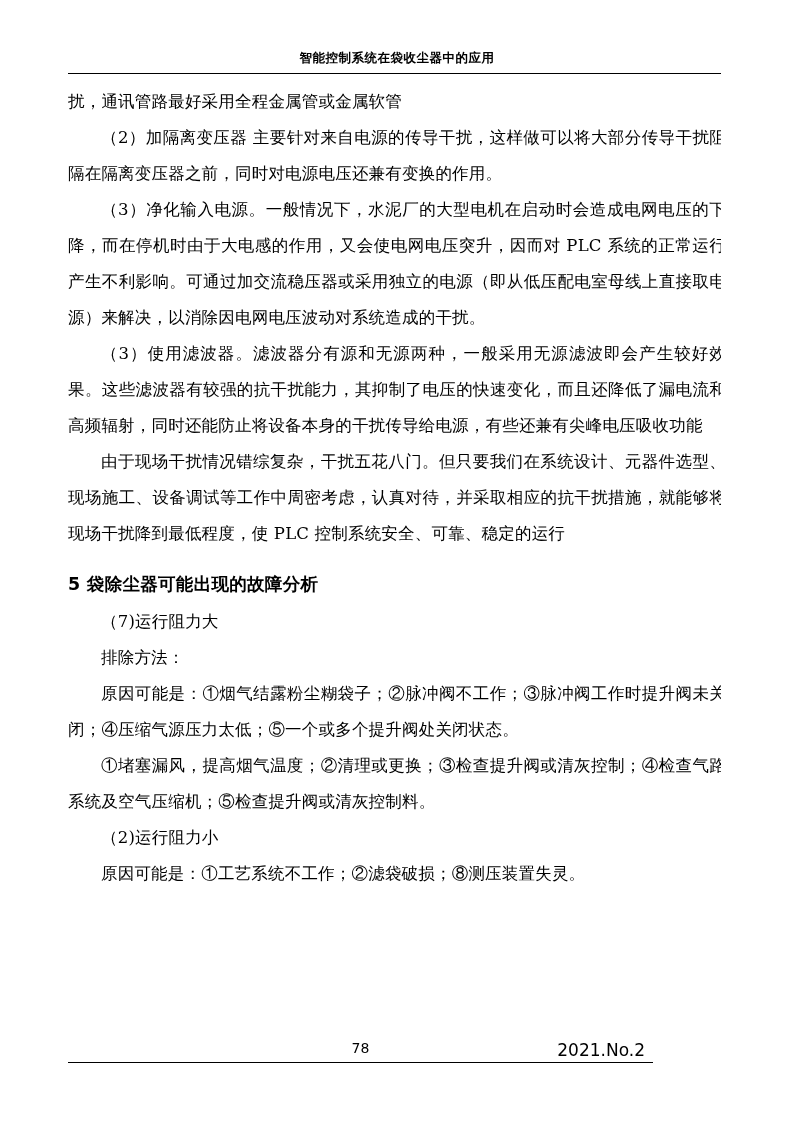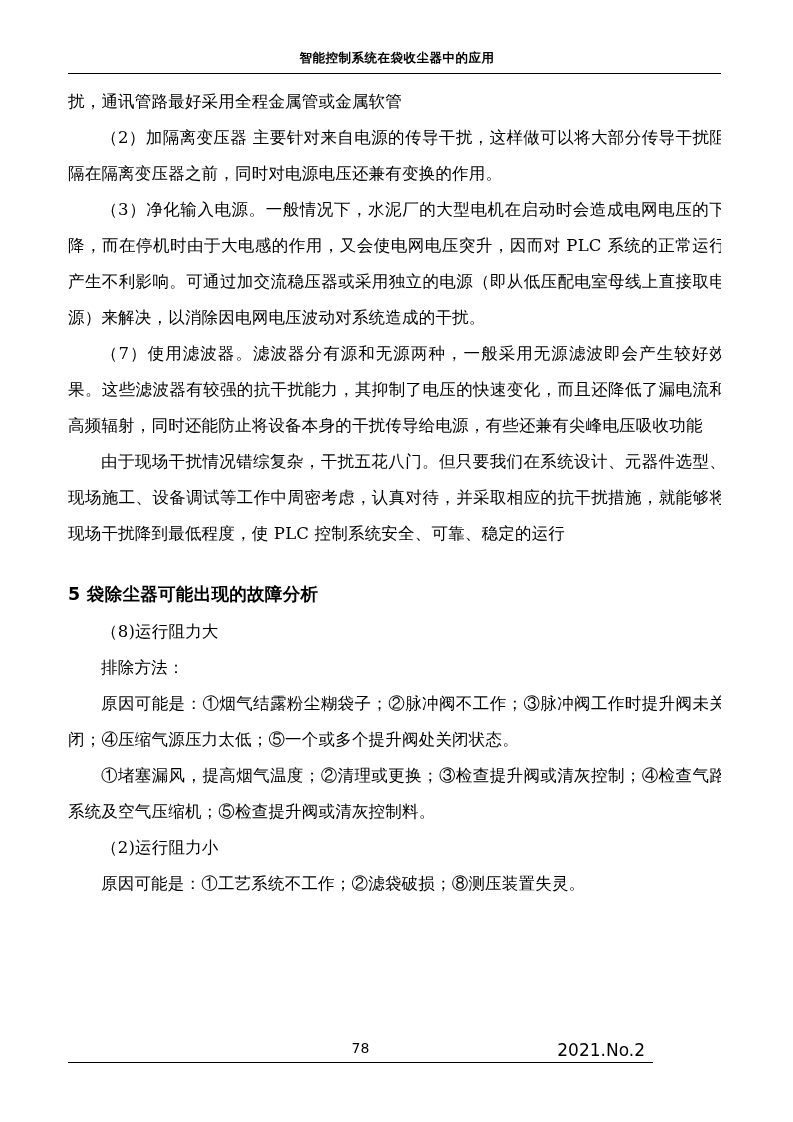--- a/index.html
+++ b/index.html
@@ -44,21 +44,21 @@
   }
   p {
     margin: 0;
   }
   p.indent {
     text-indent: 2em;
   }
   h2.section {
     font-size: 17.5px;
     font-weight: bold;
-    margin: 24px 0 2px 0;
+    margin: 14px 0 2px 0;
     line-height: 36px;
     font-family: "DejaVu Sans", "Liberation Sans", sans-serif;
     letter-spacing: 0.3px;
   }
   .footer {
     position: absolute;
     left: 68px;
     right: 68px;
     top: 1040px;
     height: 26px;
@@ -94,26 +94,26 @@
 
   <div class="content">
 
     <div class="running-header">智能控制系统在袋收尘器中的应用</div>
     <div class="header-rule"></div>
 
     <div class="body-text">
       <p>扰，通讯管路最好采用全程金属管或金属软管</p>
       <p class="indent">（2）加隔离变压器  主要针对来自电源的传导干扰，这样做可以将大部分传导干扰阻隔在隔离变压器之前，同时对电源电压还兼有变换的作用。</p>
       <p class="indent">（3）净化输入电源。一般情况下，水泥厂的大型电机在启动时会造成电网电压的下降，而在停机时由于大电感的作用，又会使电网电压突升，因而对 PLC 系统的正常运行产生不利影响。可通过加交流稳压器或采用独立的电源（即从低压配电室母线上直接取电源）来解决，以消除因电网电压波动对系统造成的干扰。</p>
-      <p class="indent">（7）使用滤波器。滤波器分有源和无源两种，一般采用无源滤波即会产生较好效果。这些滤波器有较强的抗干扰能力，其抑制了电压的快速变化，而且还降低了漏电流和高频辐射，同时还能防止将设备本身的干扰传导给电源，有些还兼有尖峰电压吸收功能</p>
+      <p class="indent">（3）使用滤波器。滤波器分有源和无源两种，一般采用无源滤波即会产生较好效果。这些滤波器有较强的抗干扰能力，其抑制了电压的快速变化，而且还降低了漏电流和高频辐射，同时还能防止将设备本身的干扰传导给电源，有些还兼有尖峰电压吸收功能</p>
       <p class="indent">由于现场干扰情况错综复杂，干扰五花八门。但只要我们在系统设计、元器件选型、现场施工、设备调试等工作中周密考虑，认真对待，并采取相应的抗干扰措施，就能够将现场干扰降到最低程度，使 PLC 控制系统安全、可靠、稳定的运行</p>
 
       <h2 class="section">5  袋除尘器可能出现的故障分析</h2>
 
-      <p class="indent">（8)运行阻力大</p>
+      <p class="indent">（7)运行阻力大</p>
       <p class="indent">排除方法：</p>
       <p class="indent">原因可能是：①烟气结露粉尘糊袋子；②脉冲阀不工作；③脉冲阀工作时提升阀未关闭；④压缩气源压力太低；⑤一个或多个提升阀处关闭状态。</p>
       <p class="indent">①堵塞漏风，提高烟气温度；②清理或更换；③检查提升阀或清灰控制；④检查气路系统及空气压缩机；⑤检查提升阀或清灰控制料。</p>
       <p class="indent">（2)运行阻力小</p>
       <p class="indent">原因可能是：①工艺系统不工作；②滤袋破损；⑧测压装置失灵。</p>
     </div>
 
   </div>
 
   <div class="footer">

